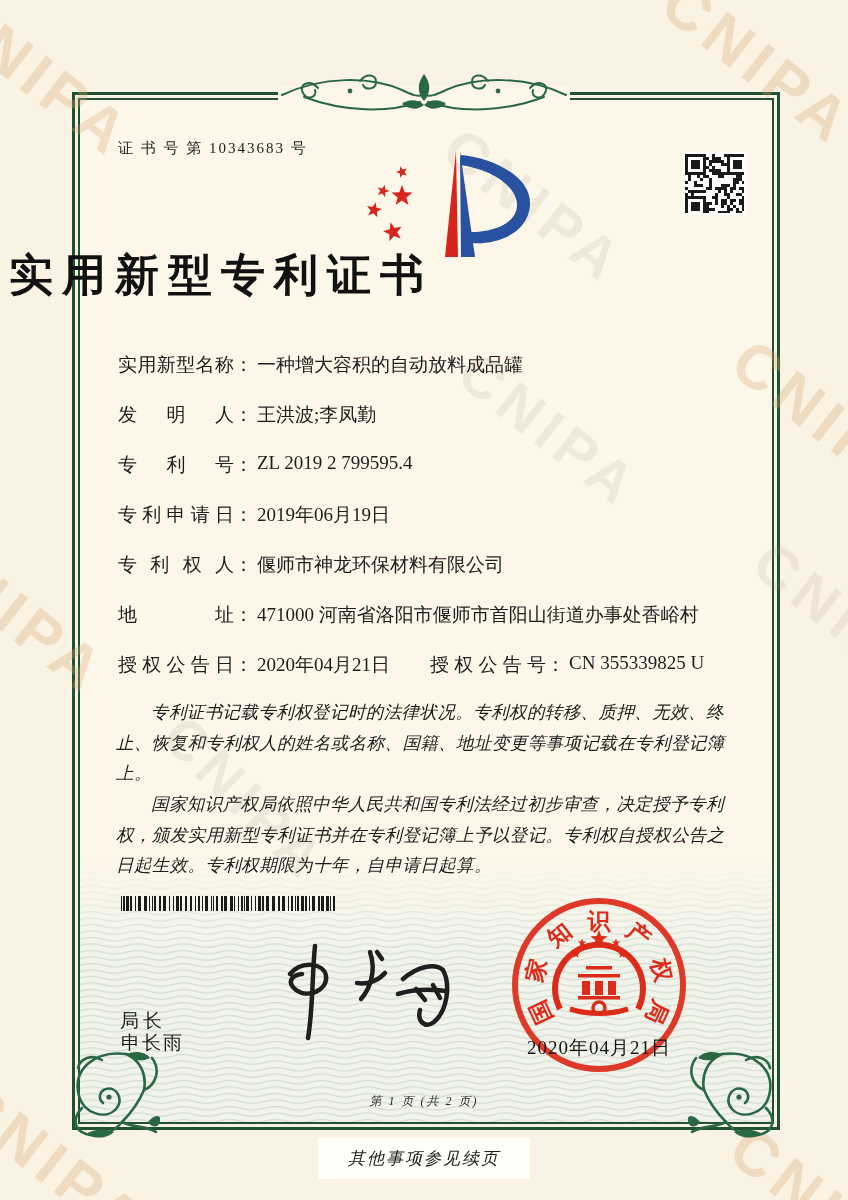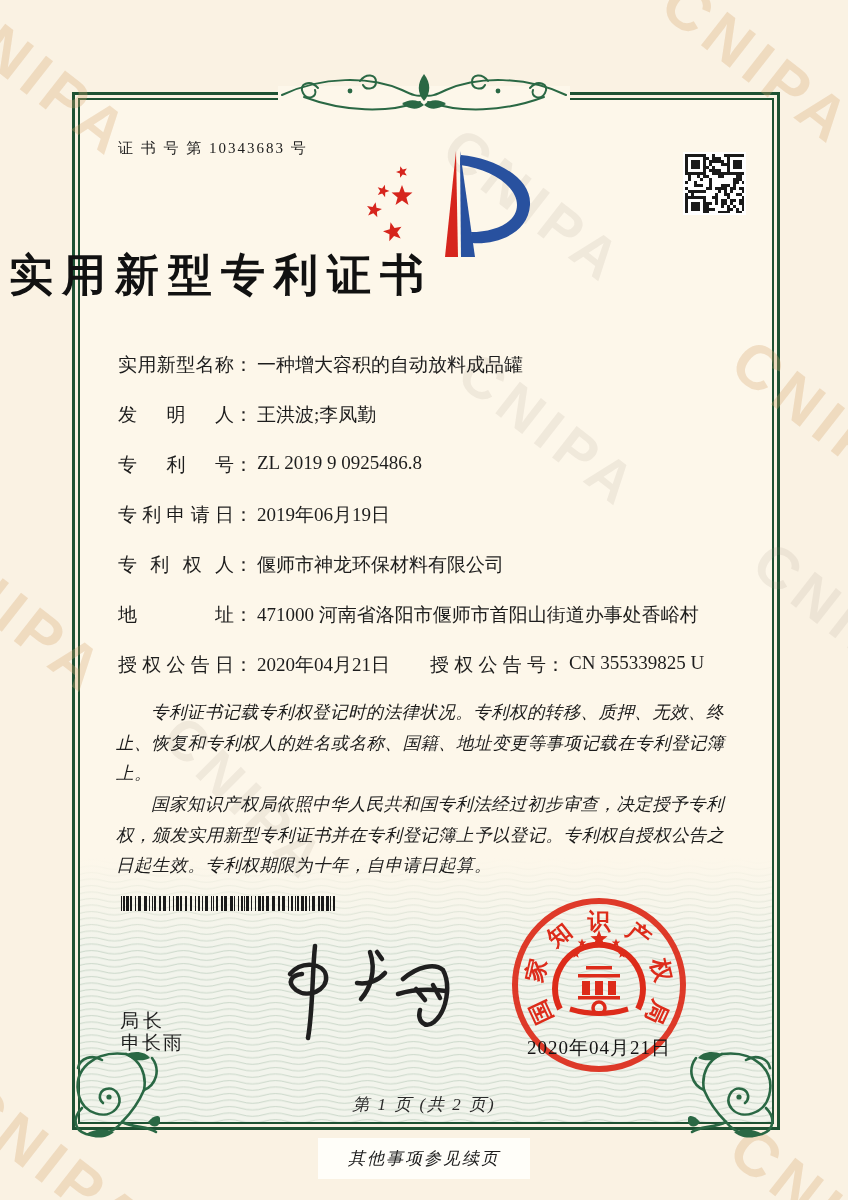--- a/index.html
+++ b/index.html
@@ -91,21 +91,21 @@
   .sig-name{position:absolute;left:121px;top:1005px;font-size:19px;letter-spacing:2px;margin-top:25px;}
   .sig-script{position:absolute;left:220px;top:932px;}
   .seal{position:absolute;left:508px;top:895px;}
   .seal-date{
     position:absolute;left:489px;top:1035px;width:220px;
     text-align:center;font-size:19px;color:#141414;letter-spacing:1px;
     font-weight:500;
   }
   .page-indicator{
     position:absolute;left:0;right:0;top:1093px;
-    text-align:center;font-size:17px;letter-spacing:2px;
+    text-align:center;font-size:12px;letter-spacing:2px;
     font-style:italic;color:#2a2a2a;
   }
   .continuation{
     position:absolute;left:50%;top:1138px;transform:translateX(-50%);
     background:#fffef9;
     padding:9px 30px;
     font-size:17px;font-style:italic;letter-spacing:2px;
     color:#1c1c1c;
     z-index:6;
   }
@@ -388,21 +388,21 @@
         </div>
       </div>
       <div class="field-row">
         <div class="pair">
           <span class="flabel">
             <span>专</span>
             <span>利</span>
             <span>号</span>
           </span>
           <span class="fcolon">：</span>
-          <span class="fvalue">ZL 2019 9 0925486.8</span>
+          <span class="fvalue">ZL 2019 2 799595.4</span>
         </div>
       </div>
       <div class="field-row">
         <div class="pair">
           <span class="flabel">
             <span>专</span>
             <span>利</span>
             <span>申</span>
             <span>请</span>
             <span>日</span>

